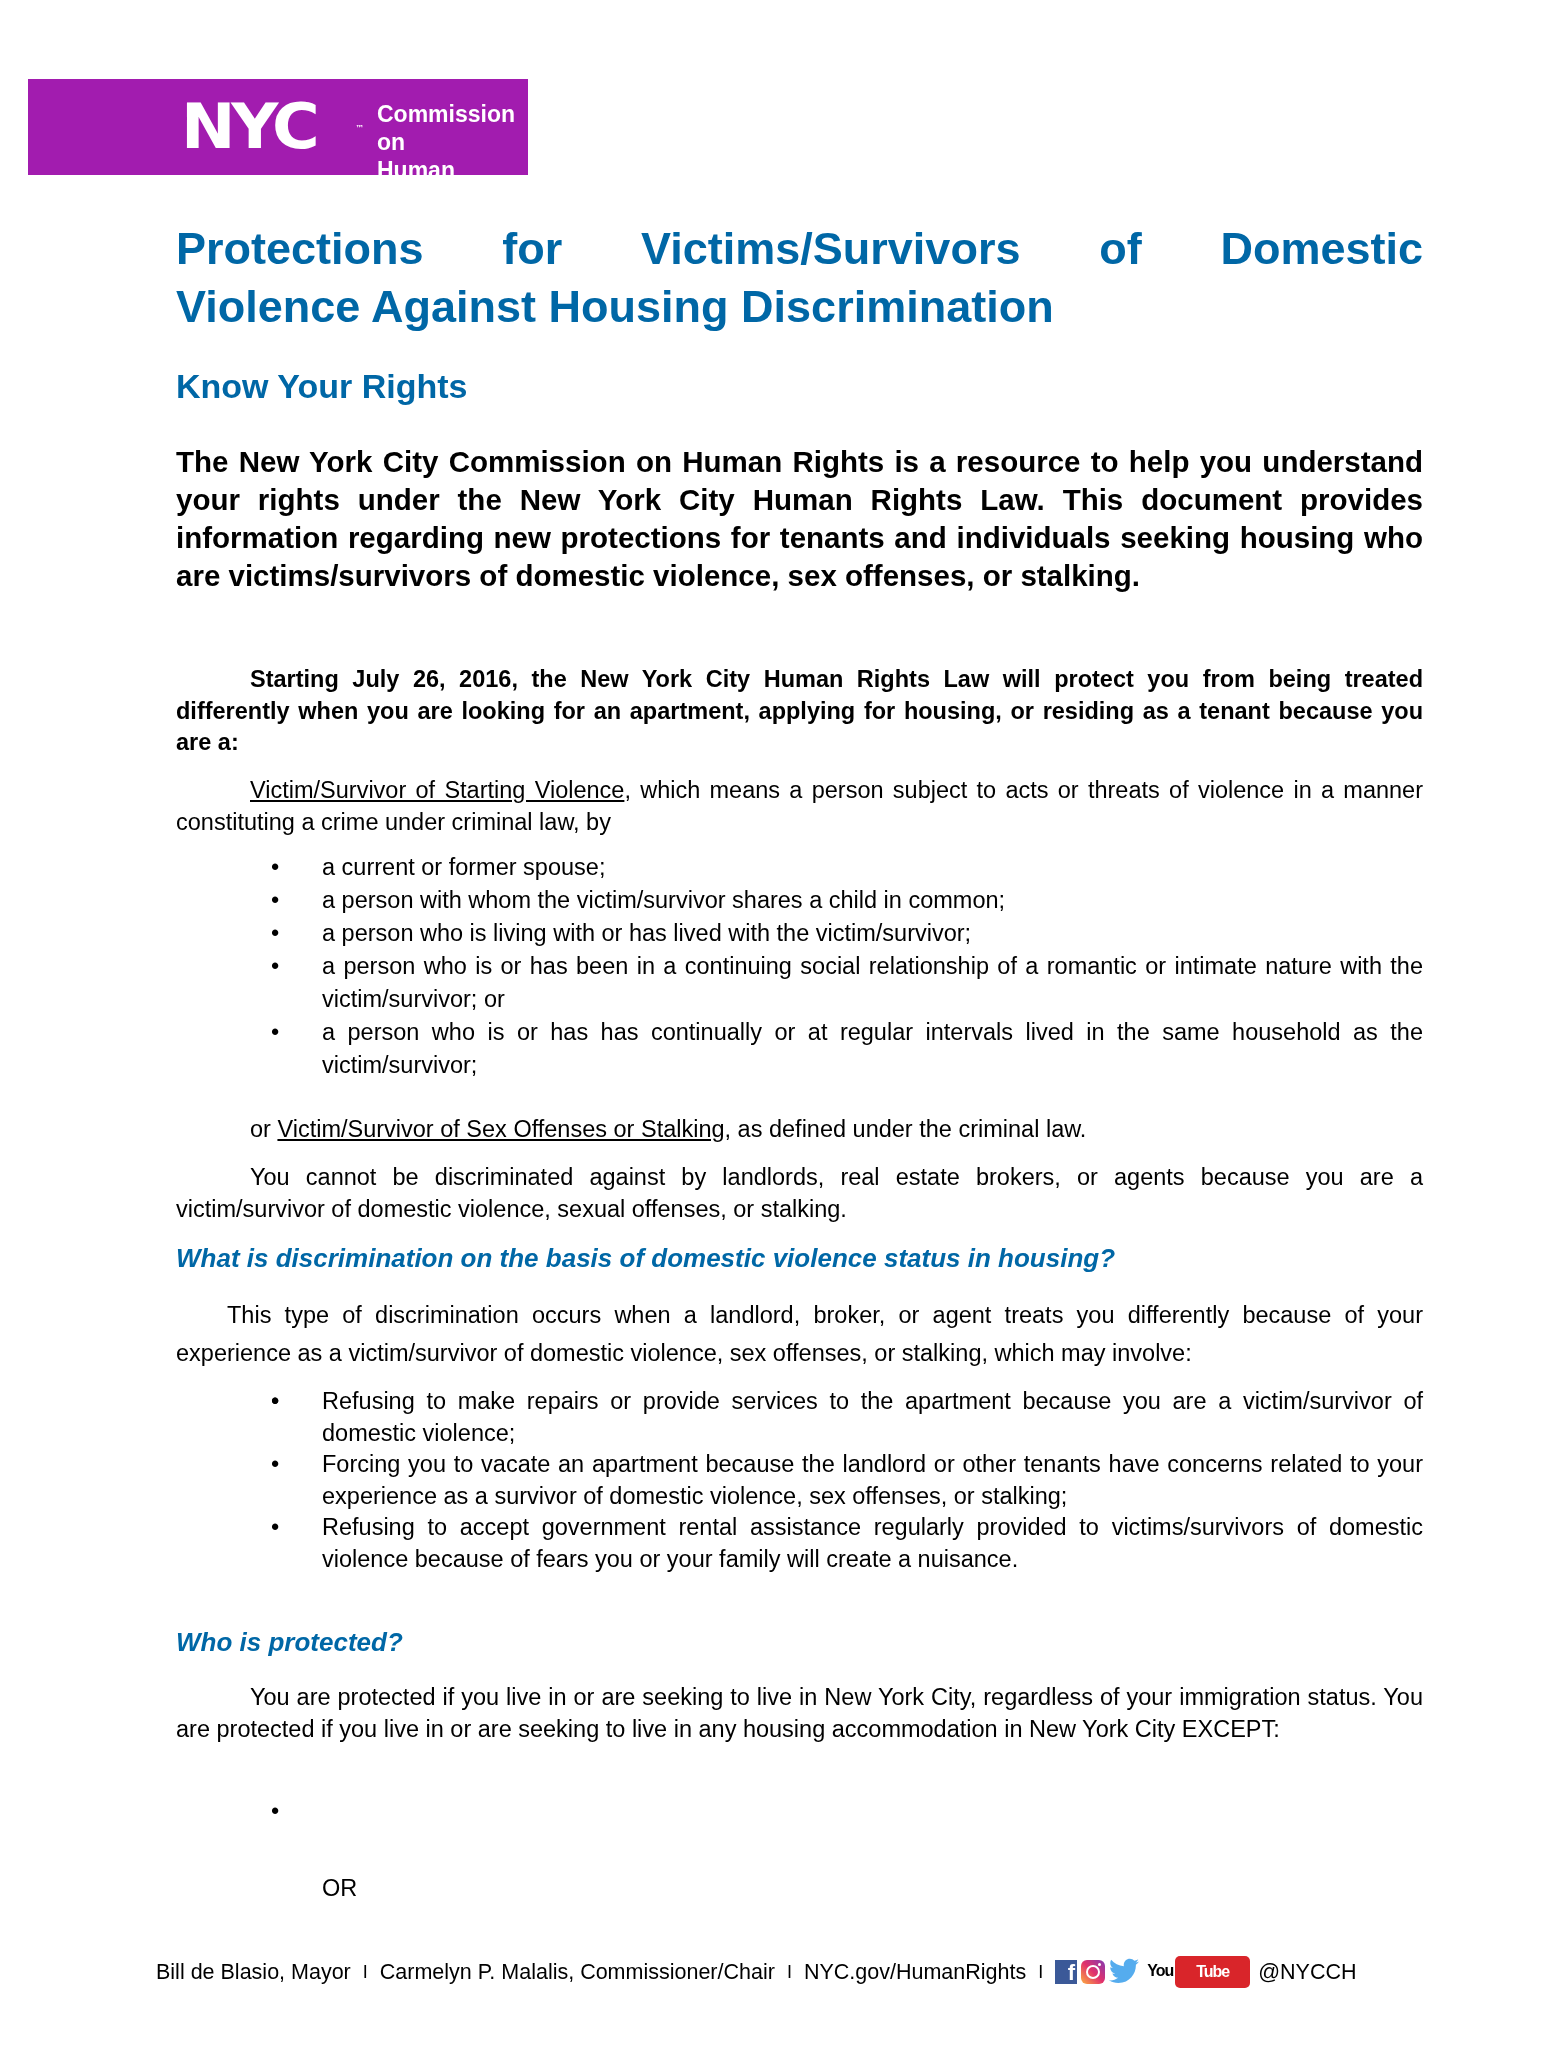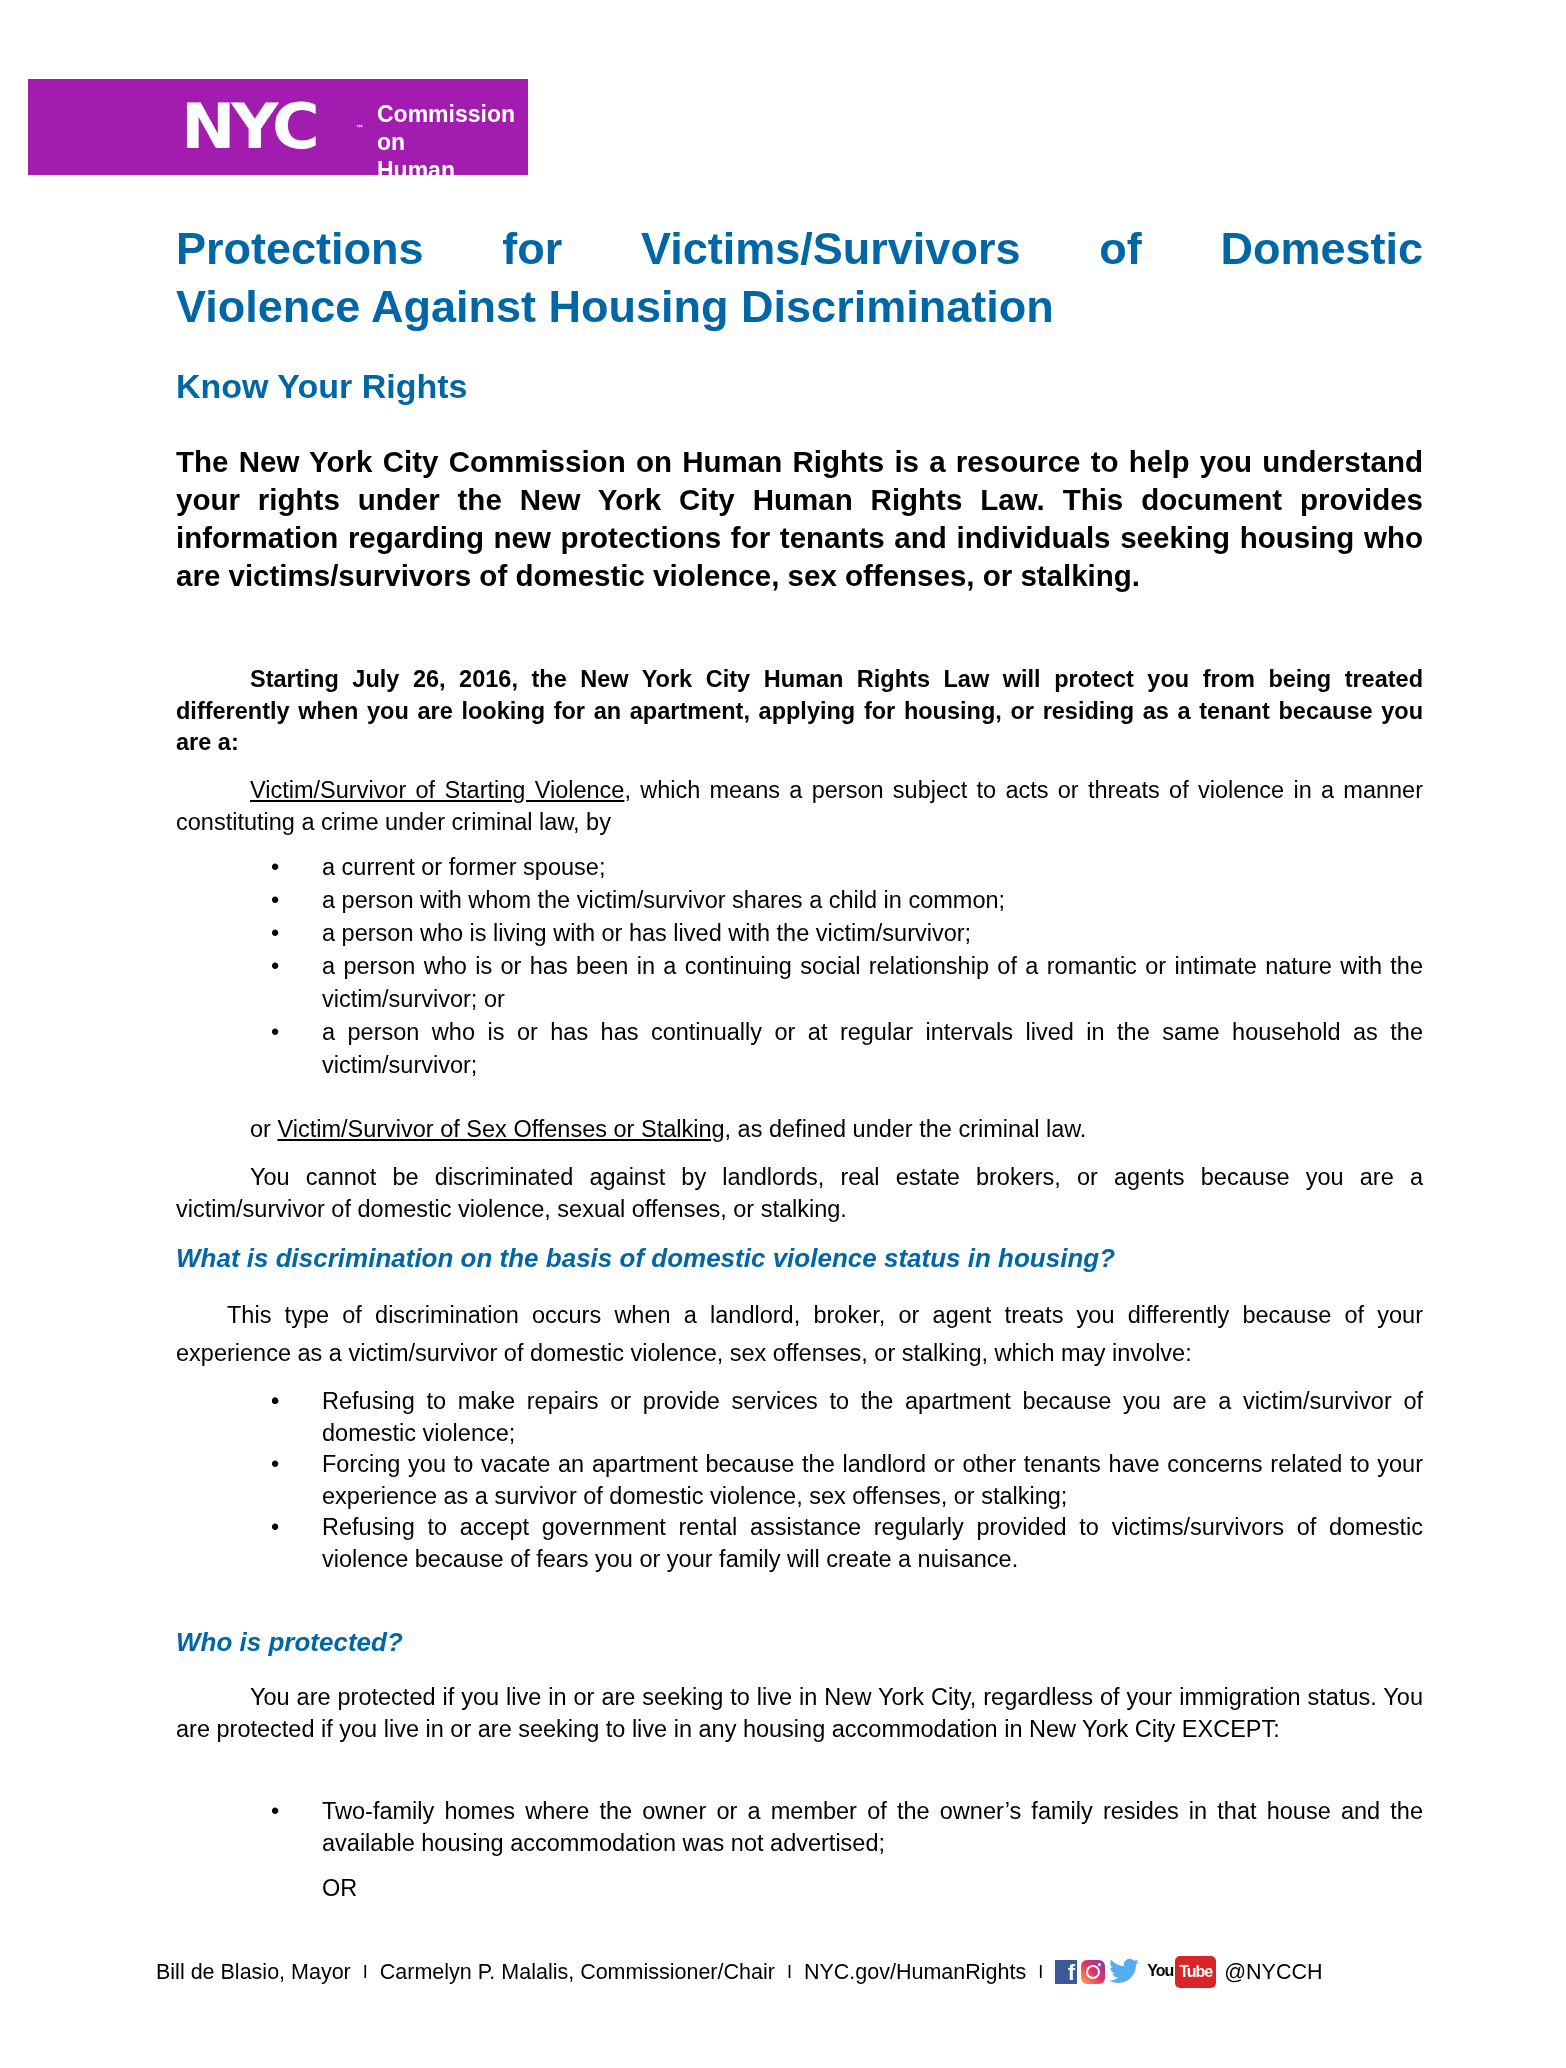--- a/index.html
+++ b/index.html
@@ -58,21 +58,21 @@
     }
     .sep { margin: 0 12px; font-size: 18px; }
     .social { display: inline-flex; align-items: center; gap: 4px; margin-right: 8px; }
     .fb { width: 22px; height: 24px; background: #3b5998; color: #fff; font-weight: bold; font-size: 22px; line-height: 26px; text-align: right; padding-right: 2px; box-sizing: border-box; }
     .ig { width: 24px; height: 24px; border-radius: 6px; background: linear-gradient(45deg, #fdb040 0%, #e1306c 50%, #833ab4 100%); position: relative; }
     .ig::before { content: ""; position: absolute; left: 5px; top: 5px; width: 10px; height: 10px; border: 2px solid #fff; border-radius: 50%; }
     .ig::after { content: ""; position: absolute; right: 4px; top: 3px; width: 3px; height: 3px; background: #fff; border-radius: 50%; }
     .tw { color: #55acee; font-size: 26px; line-height: 24px; width: 30px; text-align: center; }
     .yt { display: inline-flex; align-items: flex-start; font-weight: bold; font-size: 16px; margin-left: 4px; }
     .yt .you { color: #000; letter-spacing: -1px; }
-    .yt .tube { background: #d9252a; color: #fff; border-radius: 5px; padding: 1px 4px; margin-left: 2px; letter-spacing: -1px; }
+    .yt .tube { background: #d9252a; color: #fff; border-radius: 5px; padding: 1px 21px; margin-left: 2px; letter-spacing: -1px; }
   </style>
 </head>
 <body>
 
 <div class="banner">
   <div class="nyc-logo">
     <span>NYC</span><span class="tm">™</span>
   </div>
   <div class="banner-text">
     <div>Commission on</div>
@@ -111,21 +111,21 @@
 <ul class="content bullets tight" style="top:1386px;">
   <li><span class="dot">•</span></li>
   <li><span class="dot">•</span><span>Refusing to make repairs or provide services to the apartment because you are a victim/survivor of domestic violence;</span></li>
   <li><span class="dot">•</span><span>Forcing you to vacate an apartment because the landlord or other tenants have concerns related to your experience as a survivor of domestic violence, sex offenses, or stalking;</span></li>
   <li><span class="dot">•</span><span>Refusing to accept government rental assistance regularly provided to victims/survivors of domestic violence because of fears you or your family will create a nuisance.</span></li>
 </ul>
 
 <h3 class="content h2i" style="top:1626px;">Who is protected?</h3>
 <p class="content body-text indent" style="top:1682px;">You are protected if you live in or are seeking to live in New York City, regardless of your immigration status.  You are protected if you live in or are seeking to live in any housing accommodation in New York City EXCEPT:</p>
 <ul class="content bullets" style="top:1795px;">
-  <li style="line-height:32px;"><span class="dot">•</span><span>Two-family homes where the owner or a member of the owner’s family resides in that house and the available housing accommodation was not advertised;</span></li>
+  <li style="line-height:32px;"><span class="dot">•</span></li>
 </ul>
 <div class="content body-text" style="top:1873px; padding-left:146px; box-sizing:border-box;">OR</div>
 
 <div class="footer">
   <span>Bill de Blasio, Mayor</span>
   <span class="sep">I</span>
   <span>Carmelyn P. Malalis, Commissioner/Chair</span>
   <span class="sep">I</span>
   <span>NYC.gov/HumanRights</span>
   <span class="sep">I</span>

